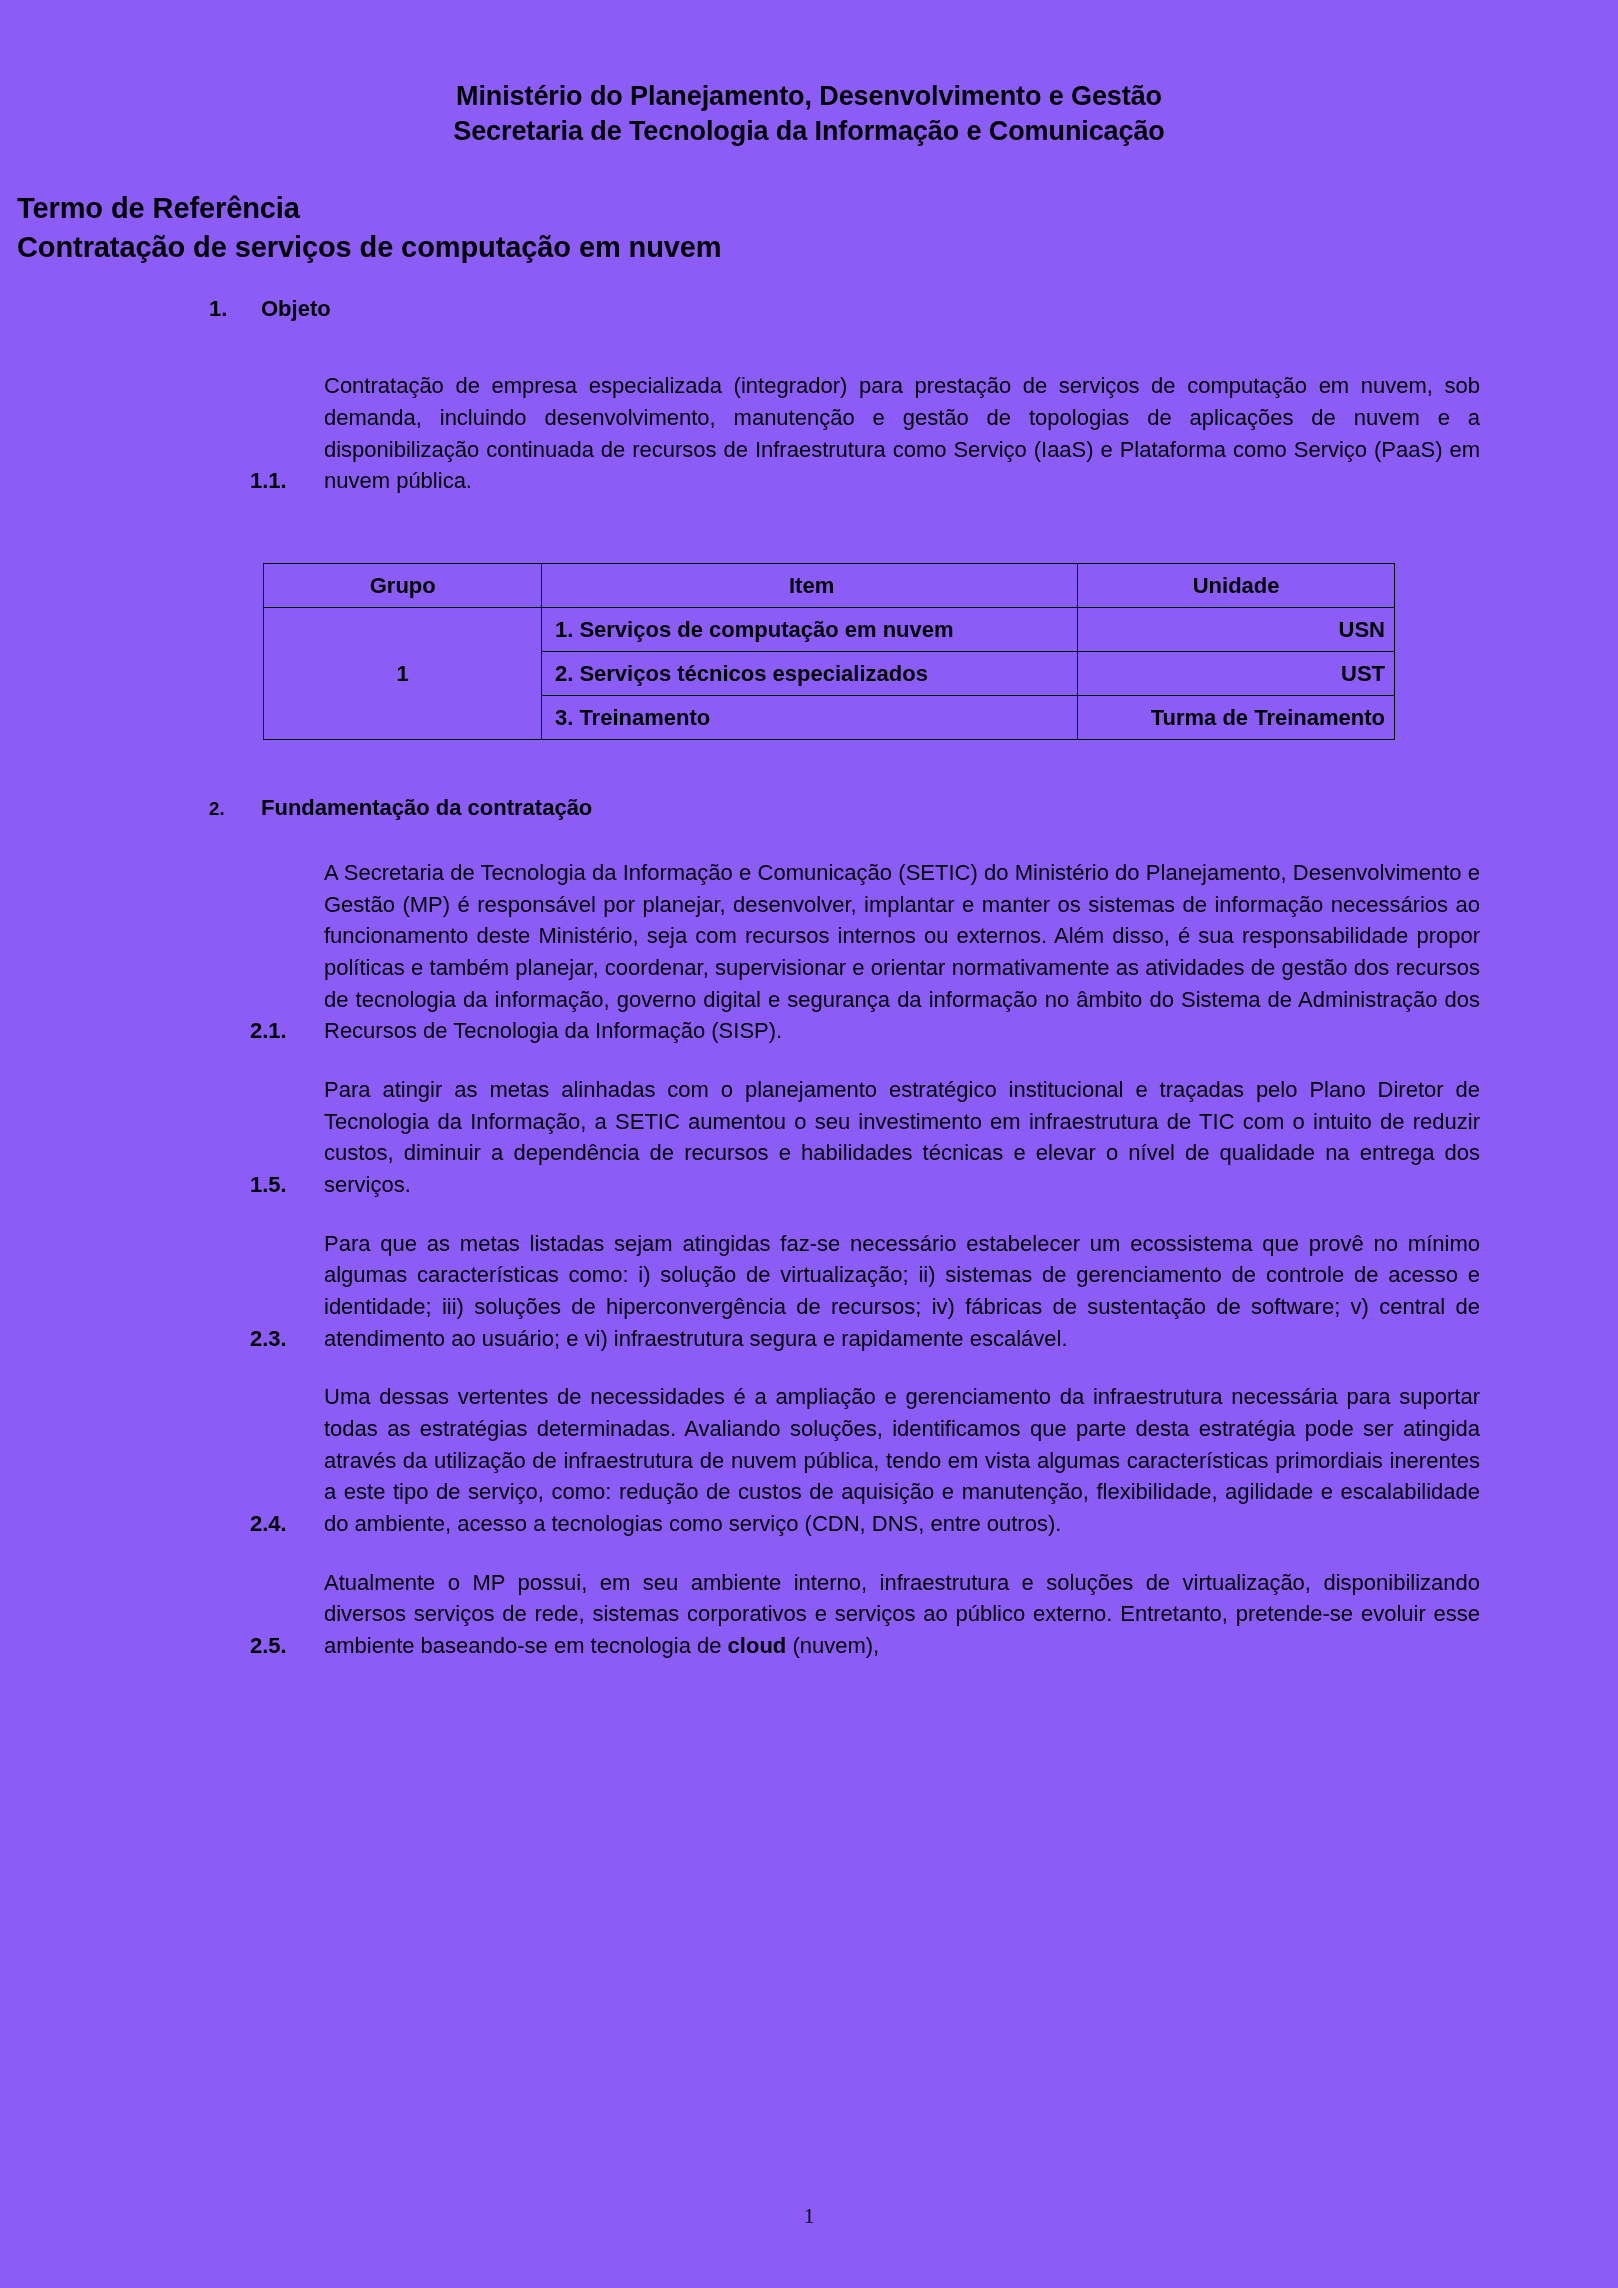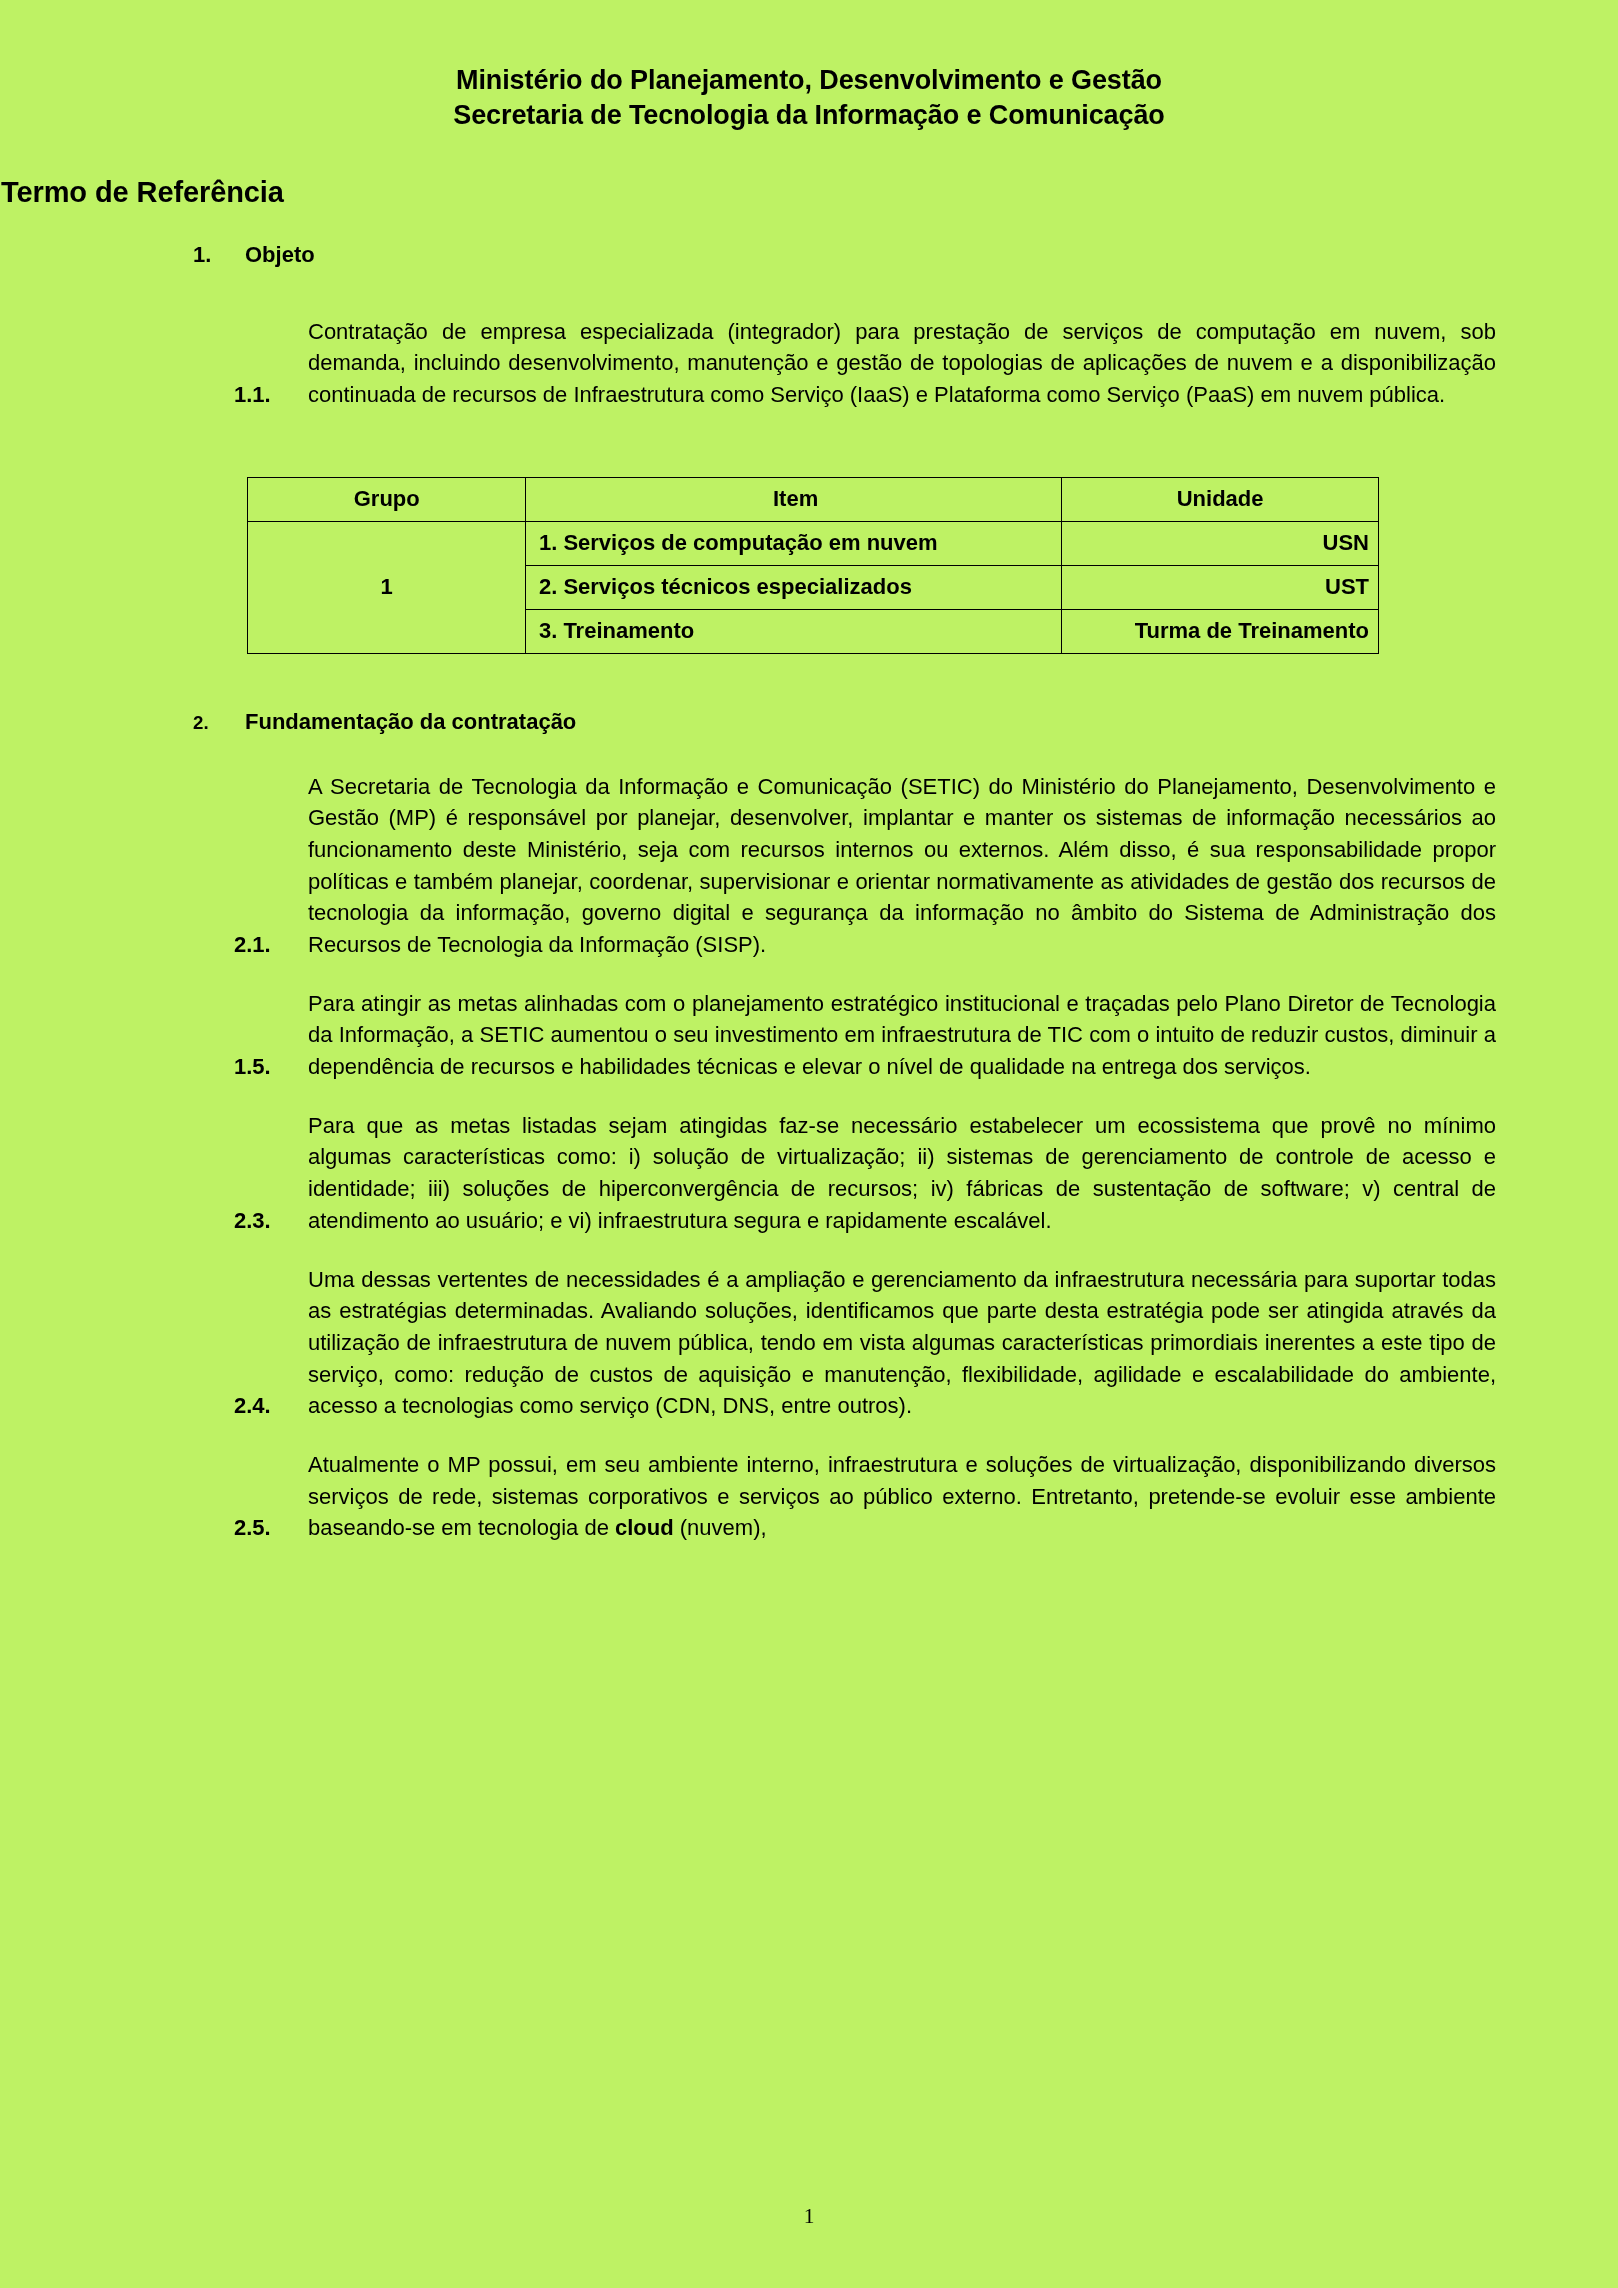--- a/index.html
+++ b/index.html
@@ -9,23 +9,23 @@
     background: #ffffff;
   }
   body {
     font-family: "Liberation Sans", sans-serif;
     color: #000000;
   }
   .page {
     position: relative;
     width: 1618px;
     height: 2288px;
-    background: #bef264;
+    background: #8b5cf6;
     box-sizing: border-box;
-    padding: 1px;
+    padding: 17px;
     overflow: hidden;
   }
   
   .doc-header {
     text-align: center;
     font-weight: bold;
     font-size: 27px;
     line-height: 1.30;
     padding-top: 62px;
     letter-spacing: -0.1px;
@@ -133,20 +133,21 @@
 
 <div class="page">
 
   <div class="doc-header">
     <span class="hline">Ministério do Planejamento, Desenvolvimento e Gestão</span>
     <span class="hline">Secretaria de Tecnologia da Informação e Comunicação</span>
   </div>
 
   <div class="doc-title">
     <span class="tline">Termo de Referência</span>
+    <span class="tline">Contratação de serviços de computação em nuvem</span>
   </div>
 
   <div class="content">
 
     <div class="h1row">
       <span class="num">1.</span>
       <span class="txt">Objeto</span>
     </div>
 
     <div class="sp-54"></div>

